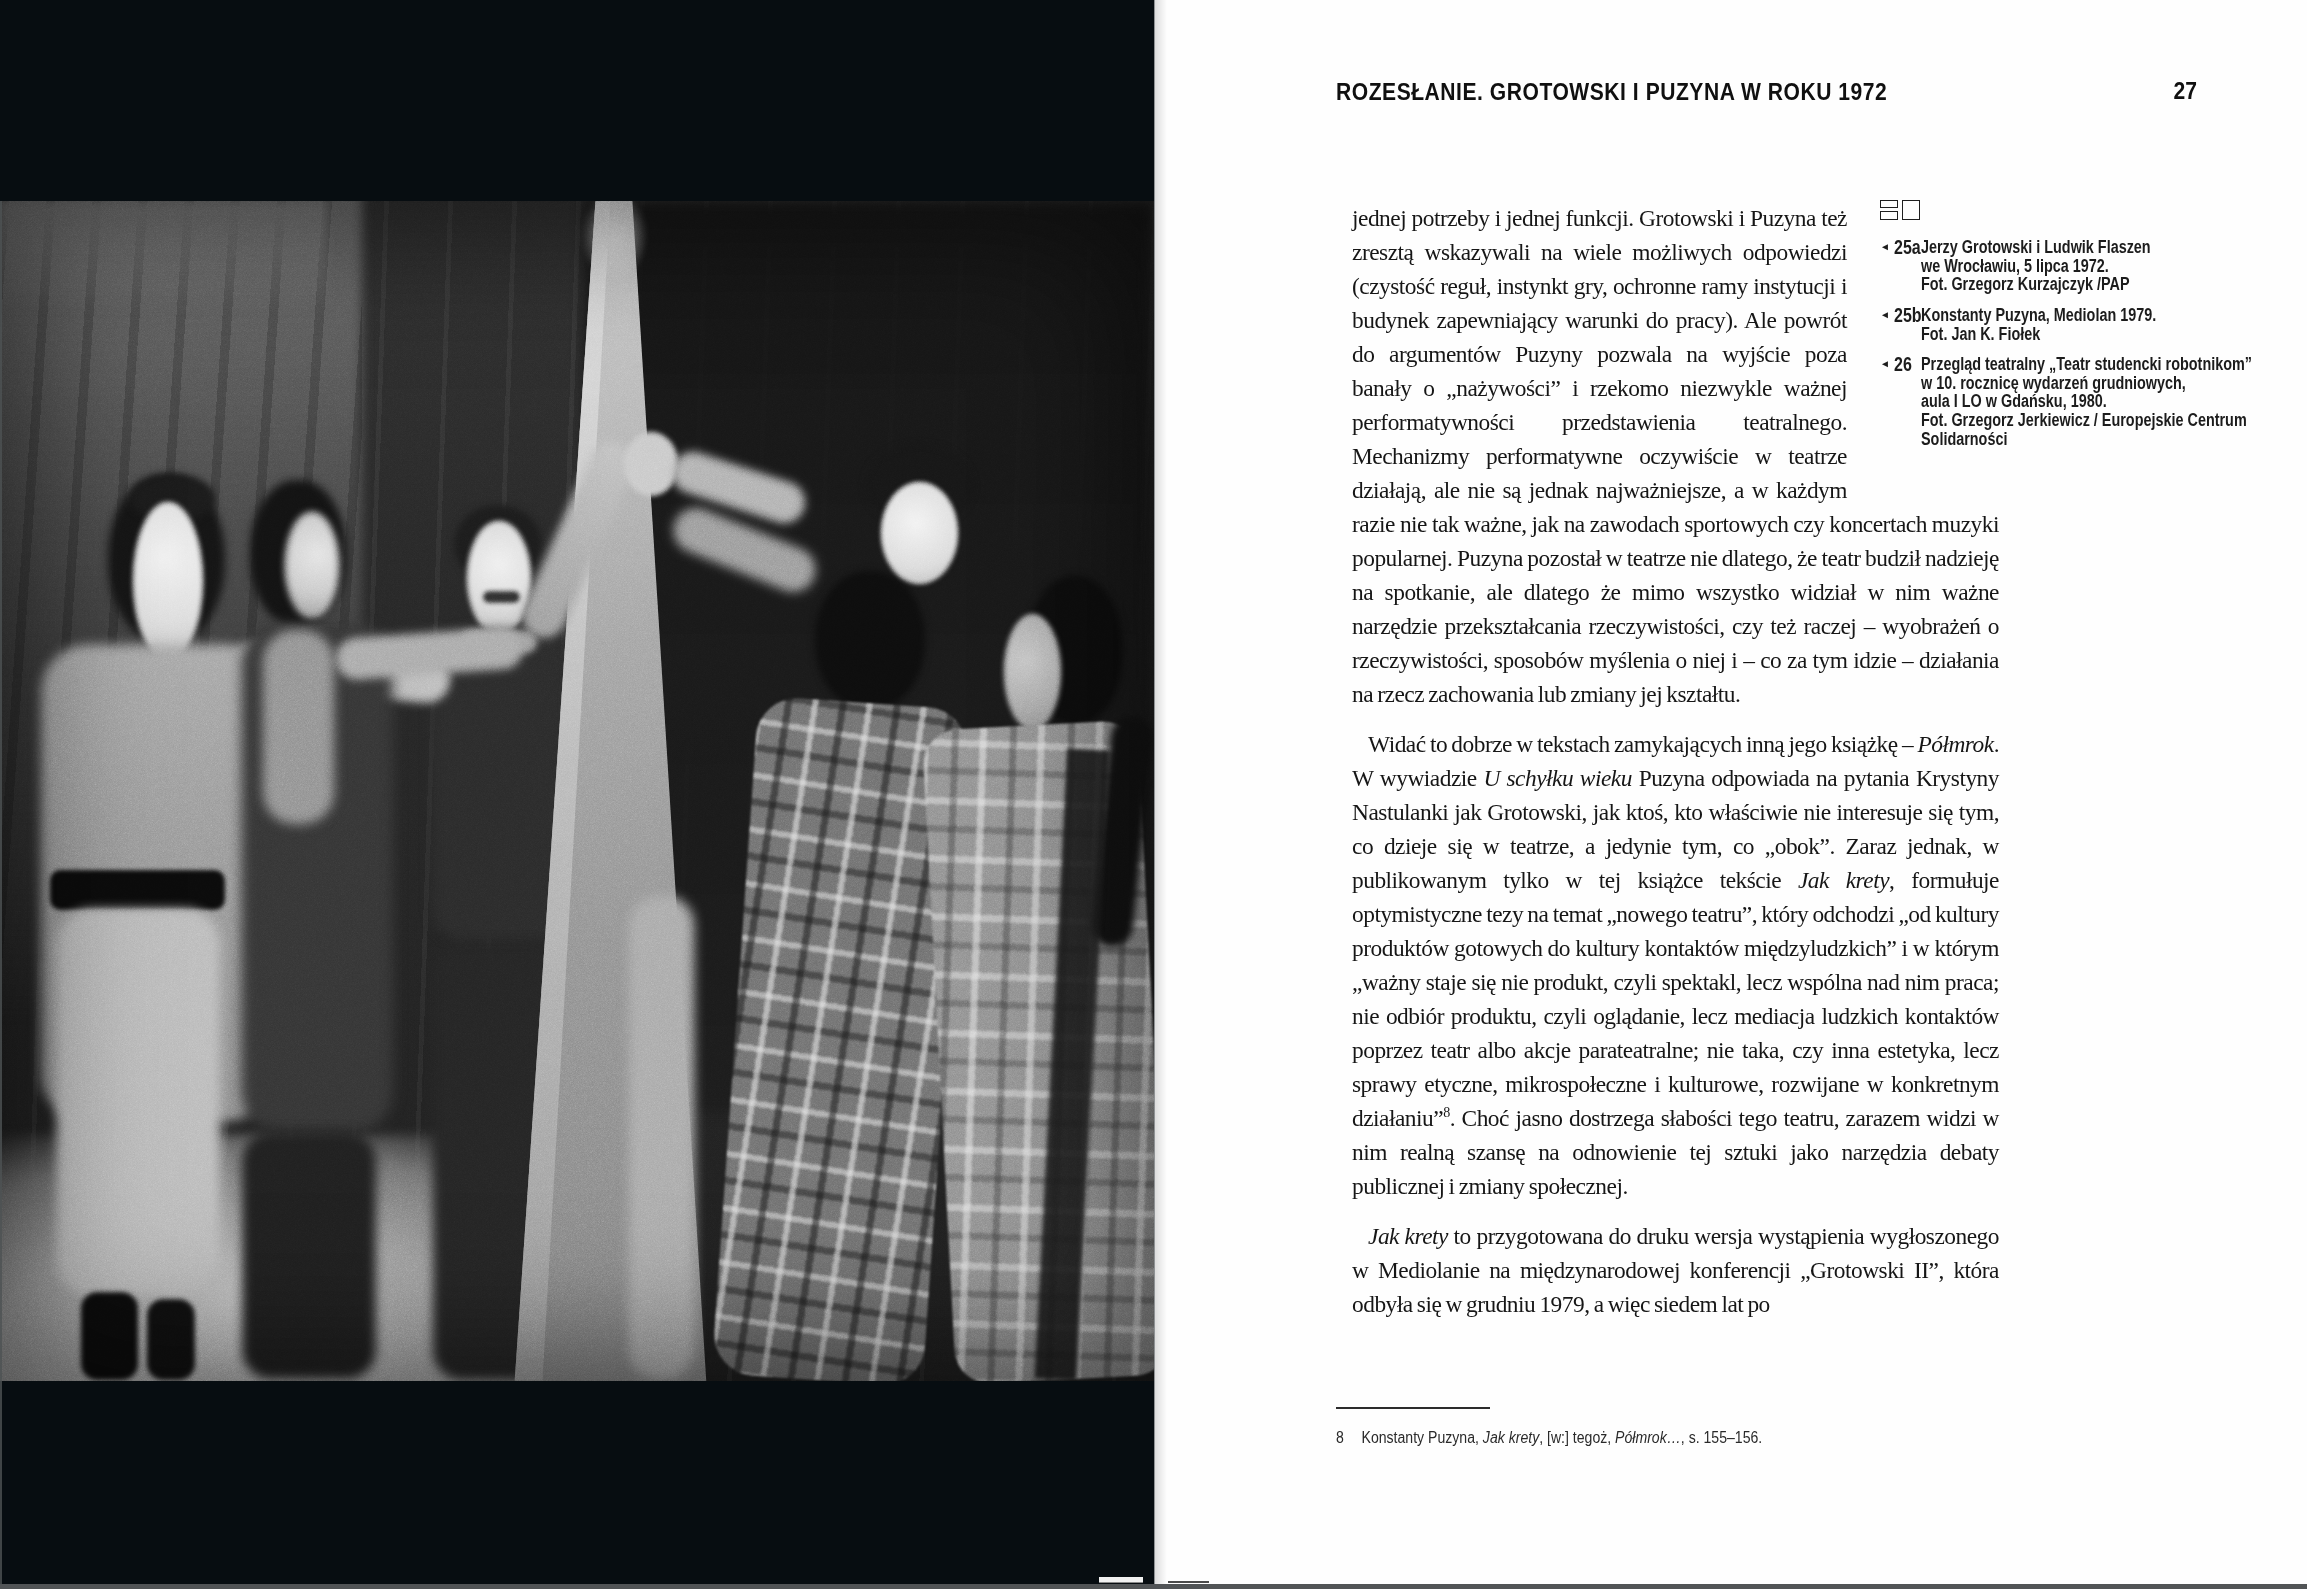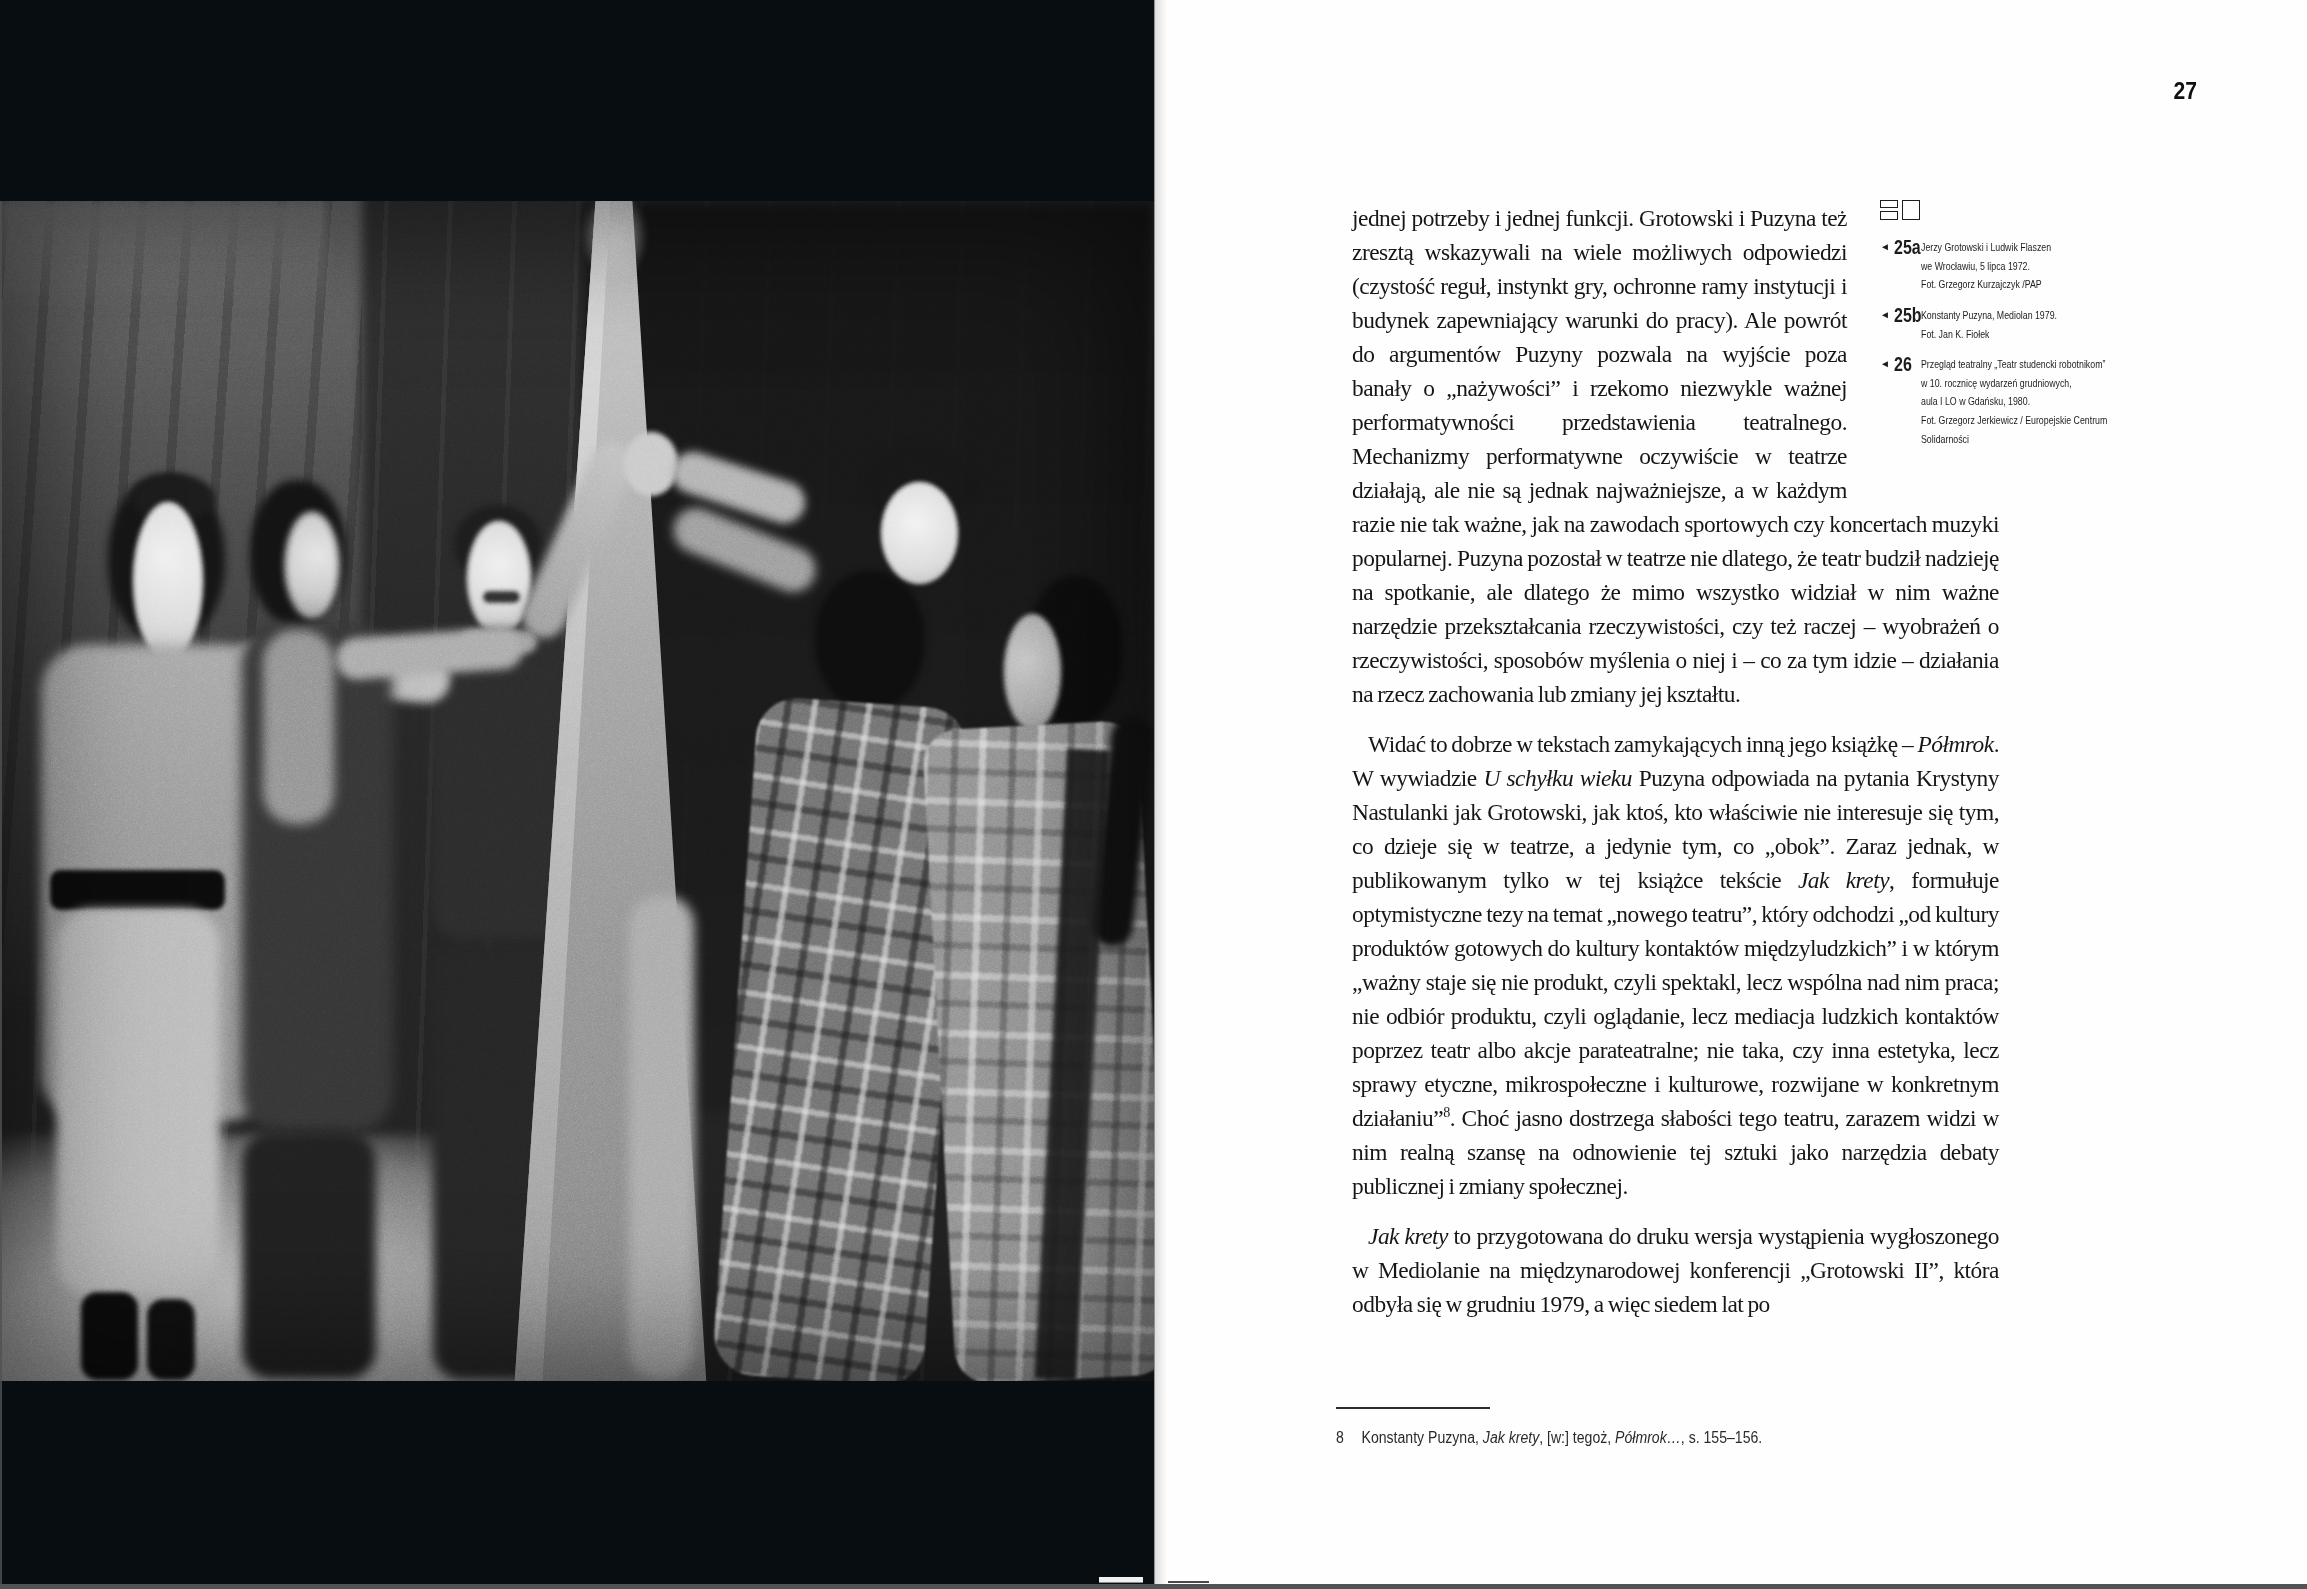--- a/index.html
+++ b/index.html
@@ -94,21 +94,21 @@
   .fi-a{left:0;top:0;width:17.5px;height:8.2px;}
   .fi-b{left:0;top:10.5px;width:17.5px;height:9.3px;}
   .fi-c{left:21.6px;top:0;width:18px;height:20px;}
   
   .captions{position:absolute;left:726px;top:238px;width:374px;color:#1c1c1c;}
   .cap-item{display:flex;margin-bottom:11.7px;}
   .cap-marker{width:14px;flex:none;font-size:10px;line-height:18.7px;color:#1c1c1c;}
   .cap-num{width:27px;flex:none;font-weight:700;font-size:20px;line-height:18.7px;}
   .cap-num .cx,.cap-line .cx{transform:scaleX(.8);}
   .cap-lines{flex:none;}
-  .cap-line{font-size:11px;line-height:18.7px;font-weight:400;}
+  .cap-line{font-size:18px;line-height:18.7px;font-weight:700;}
   
   .body-text{
     position:absolute;left:182px;top:185px;width:679px;height:1217px;overflow:hidden;
     font-family:"Liberation Serif",serif;font-size:23.4px;line-height:34px;color:#161616;
     text-align:justify;letter-spacing:-0.5px;word-spacing:-1.2px;
   }
   .cap-spacer{float:right;width:168px;height:304px;}
   .body-text p{margin:16px;}
   .body-text p.ind{text-indent:16px;}
   .it{font-style:italic;}
@@ -177,20 +177,23 @@
       </filter>
       <rect width="1977" height="2020" filter="url(#grainF)"></rect>
     </svg>
   </div>
 </div>
 
 <div class="right-page">
   <div class="gutter-shadow"></div>
   <div class="gutter-line"></div>
 
+  <div class="running-title">
+    <span class="cx">ROZESŁANIE. GROTOWSKI I PUZYNA W ROKU 1972</span>
+  </div>
   <div class="folio">
     <span class="cx">27</span>
   </div>
 
   <div class="fig-icon" aria-hidden="true">
     <span class="fi-a"></span>
       <span class="fi-b"></span>
       <span class="fi-c"></span>
   </div>
 

